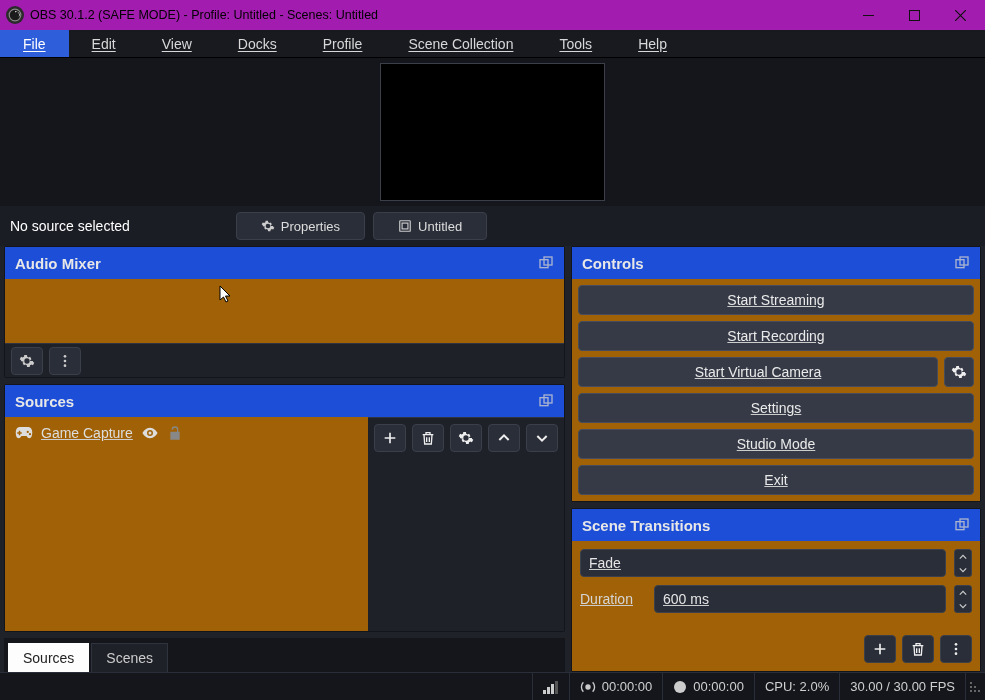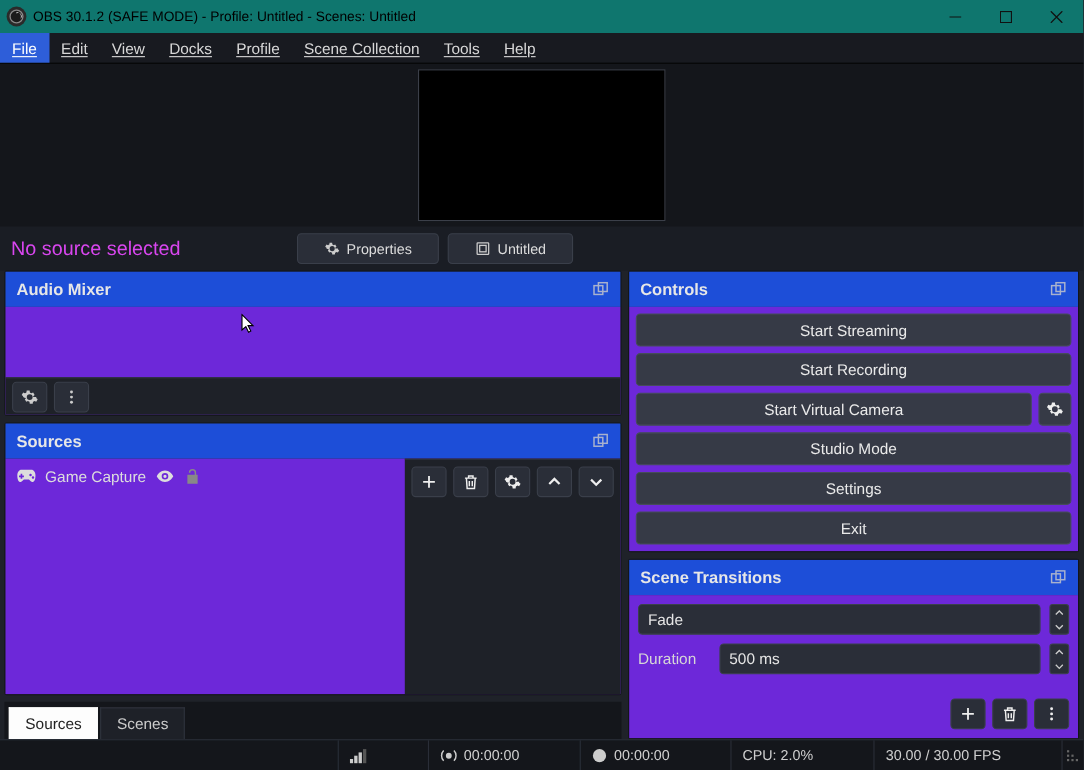--- a/index.html
+++ b/index.html
@@ -1,45 +1,45 @@
 <!DOCTYPE html>
 <html><head>
 <meta charset="utf-8">
 <style>
 * { margin: 0; padding: 0; box-sizing: border-box; font-family: "Segoe UI", Arial, sans-serif; }
 body { width: 985px; height: 700px; background: #1f2229; color: #ccc; font-size: 13px; overflow: hidden; display: flex; flex-direction: column; }
 svg { display: block; }
 
-.titlebar { background: #0f766e; color: #000; height: 30px; display: flex; align-items: center; padding: 0 2px 0 6px; }
+.titlebar { background: #a21caf; color: #000; height: 30px; display: flex; align-items: center; padding: 0 2px 0 6px; }
 .titlebar .app-icon { width: 18px; height: 18px; border-radius: 50%; background: #2a2a2a; display: flex; align-items: center; justify-content: center; margin-right: 6px; }
 .titlebar .title-text { font-size: 12.5px; color: #000; flex: 0 0 auto; }
 .titlebar .spacer { flex: 1; }
 .titlebar .winbtn { width: 46px; height: 30px; display: flex; align-items: center; justify-content: center; color: #111; }
 
 .menubar { background: #181a20; height: 28px; display: flex; align-items: stretch; border-bottom: 1px solid #000; }
-.menubar .menu-item { padding: 0 11px; display: flex; align-items: center; color: #d8d8d8; font-size: 14px; cursor: default; }
+.menubar .menu-item { padding: 0 23px; display: flex; align-items: center; color: #d8d8d8; font-size: 14px; cursor: default; }
 .menubar .menu-item .ul { text-decoration: underline; text-underline-offset: 2px; }
 .menubar .menu-item.active { background: #2e5ed9; color: #fff; }
 
 .preview-area { background: #14161b; height: 148px; display: flex; align-items: center; justify-content: center; position: relative; }
 .preview-box { width: 225px; height: 138px; background: #000; border: 1px solid #3b3f49; }
 
 .src-toolbar { background: #1a1d24; height: 40px; display: flex; align-items: center; padding: 0 10px; gap: 8px; }
-.src-toolbar .label { color: #d946ef; font-size: 18px; flex: 0 0 auto; margin-right: auto; }
+.src-toolbar .label { color: #ffffff; font-size: 14px; flex: 0 0 auto; margin-right: auto; }
 .tool-btn { background: #2a2e38; border: 1px solid #3a3f4a; color: #ddd; height: 28px; padding: 0 24px; display: inline-flex; align-items: center; gap: 6px; border-radius: 4px; font-size: 13px; }
 .tool-btn svg { width: 14px; height: 14px; }
 
 .docks-row { display: flex; gap: 6px; flex: 1; padding: 0 4px; min-height: 0; }
 .col-left { flex: 1; display: flex; flex-direction: column; gap: 6px; min-height: 0; }
 .col-right { width: 410px; display: flex; flex-direction: column; gap: 6px; min-height: 0; }
 
 .dock { background: #1e2128; border: 1px solid #13151a; display: flex; flex-direction: column; border-radius: 2px; }
 .dock .dock-head { background: #1d4ed8; color: #e7e7e7; font-weight: 700; font-size: 15px; height: 32px; display: flex; align-items: center; padding: 0 10px; }
 .dock .dock-head .popout { margin-left: auto; opacity: .8; }
-.dock .dock-body { flex: 1; background: #6d28d9; padding: 0; position: relative; min-height: 0; }
+.dock .dock-body { flex: 1; background: #a16207; padding: 0; position: relative; min-height: 0; text-decoration: underline; }
 
 .mixer { height: 132px; }
 .mixer .dock-body { display: flex; flex-direction: column; }
 .mixer-fill { flex: 1; position: relative; }
 .cursor-pointer { position: absolute; left: 214px; top: 6px; color: #fff; }
 .mixer-footer { height: 34px; display: flex; align-items: center; gap: 6px; padding: 0 6px; background: #1e2128; border-top: 1px solid #303440; }
 .icon-btn { width: 32px; height: 28px; background: #2a2e38; border: 1px solid #3a3f4a; border-radius: 4px; display: inline-flex; align-items: center; justify-content: center; }
 .icon-btn svg { width: 16px; height: 16px; }
 
 .sources-dock { flex: 1; min-height: 0; }
@@ -58,21 +58,21 @@
 .ctrl-row .sq { flex: 0 0 30px; width: 30px; padding: 0; }
 
 .transitions-dock .dock-body { padding: 8px; display: flex; flex-direction: column; gap: 8px; }
 .trans-row { display: flex; align-items: center; gap: 8px; }
 .trans-label { font-size: 14px; color: #d6d6d6; width: 66px; }
 .input-text { height: 28px; background: #2a2e38; border: 1px solid #3b404c; border-radius: 4px; color: #e5e5e5; padding: 0 8px; font-size: 14px; flex: 1; display: flex; align-items: center; }
 .stepper { flex: 0 0 18px; width: 18px; height: 28px; display: flex; flex-direction: column; border: 1px solid #3b404c; border-radius: 3px; background: #2a2e38; }
 .stepper div { flex: 1; display: flex; align-items: center; justify-content: center; }
 .trans-footer { display: flex; gap: 6px; justify-content: flex-end; margin-top: 4px; }
 
-.statusbar { height: 28px; background: #14161b; border-top: 1px solid #2a2e38; display: flex; align-items: center; color: #cfcfcf; font-size: 13px; gap: 45px; }
+.statusbar { height: 28px; background: #14161b; border-top: 1px solid #2a2e38; display: flex; align-items: center; color: #cfcfcf; font-size: 13px; }
 .stat-seg { padding: 0 10px; height: 100%; display: flex; align-items: center; gap: 6px; border-left: 1px solid #2a2e38; }
 .stat-seg:first-child { border-left: none; }
 .status-spacer { flex: 1; }
 .grip { display: flex; gap: 2px; padding-right: 4px; }
 .grip i { width: 2px; height: 2px; background: #666; }
 </style>
 </head>
 <body>
 
 <div class="titlebar">
@@ -276,22 +276,22 @@
         <div class="ctrl-btn">Start Streaming</div>
         <div class="ctrl-btn">Start Recording</div>
         <div class="ctrl-row">
           <div class="ctrl-btn">Start Virtual Camera</div>
           <div class="ctrl-btn sq">
               <svg width="16" height="16" viewBox="0 0 24 24" fill="#eee">
                 <path d="M12 8a4 4 0 1 0 0 8 4 4 0 0 0 0-8zm9 4a7 7 0 0 1-.1 1.2l2 1.6-2 3.4-2.4-1a7 7 0 0 1-2 1.2l-.4 2.6h-4l-.4-2.6a7 7 0 0 1-2-1.2l-2.4 1-2-3.4 2-1.6A7 7 0 0 1 3 12a7 7 0 0 1 .1-1.2l-2-1.6 2-3.4 2.4 1a7 7 0 0 1 2-1.2L7.9 3h4l.4 2.6a7 7 0 0 1 2 1.2l2.4-1 2 3.4-2 1.6c.1.4.1.8.1 1.2z"></path>
               </svg>
             </div>
         </div>
+        <div class="ctrl-btn">Settings</div>
         <div class="ctrl-btn">Studio Mode</div>
-        <div class="ctrl-btn">Settings</div>
         <div class="ctrl-btn">Exit</div>
       </div>
     </div>
 
     <div class="dock transitions-dock" style="flex:1;">
       <div class="dock-head">
         <span>Scene Transitions</span>
         <span class="popout">
             <svg width="16" height="16" viewBox="0 0 24 24" fill="none" stroke="#ccc" stroke-width="2">
               <rect x="3" y="7" width="12" height="12"></rect>
@@ -310,21 +310,21 @@
               </div>
             <div>
                 <svg width="8" height="6" viewBox="0 0 10 6" fill="none" stroke="#ccc" stroke-width="1.5">
                   <path d="M1 1l4 4 4-4"></path>
                 </svg>
               </div>
           </div>
         </div>
         <div class="trans-row">
           <div class="trans-label">Duration</div>
-          <div class="input-text">500 ms</div>
+          <div class="input-text">600 ms</div>
           <div class="stepper">
             <div>
                 <svg width="8" height="6" viewBox="0 0 10 6" fill="none" stroke="#ccc" stroke-width="1.5">
                   <path d="M1 5l4-4 4 4"></path>
                 </svg>
               </div>
             <div>
                 <svg width="8" height="6" viewBox="0 0 10 6" fill="none" stroke="#ccc" stroke-width="1.5">
                   <path d="M1 1l4 4 4-4"></path>
                 </svg>

